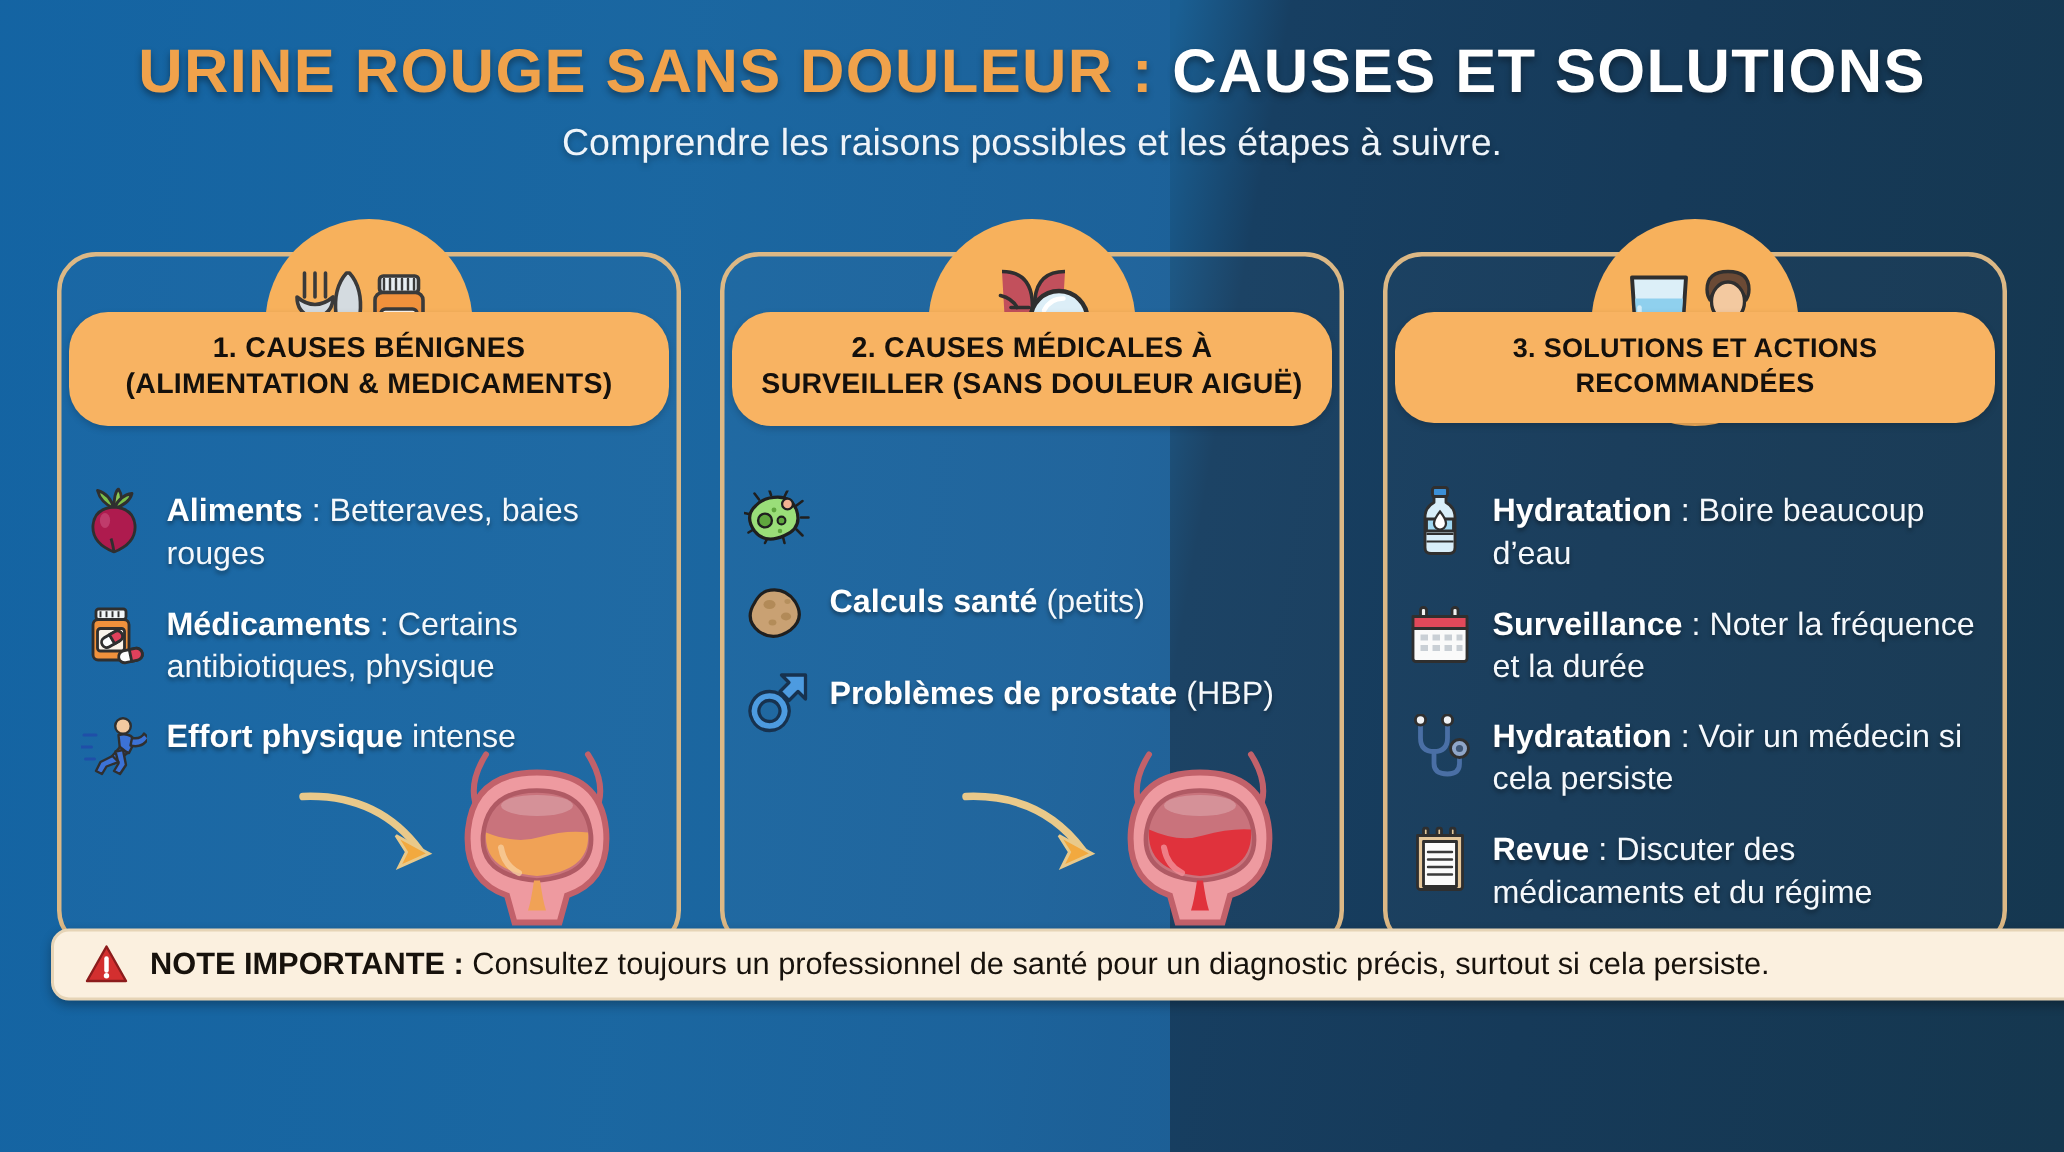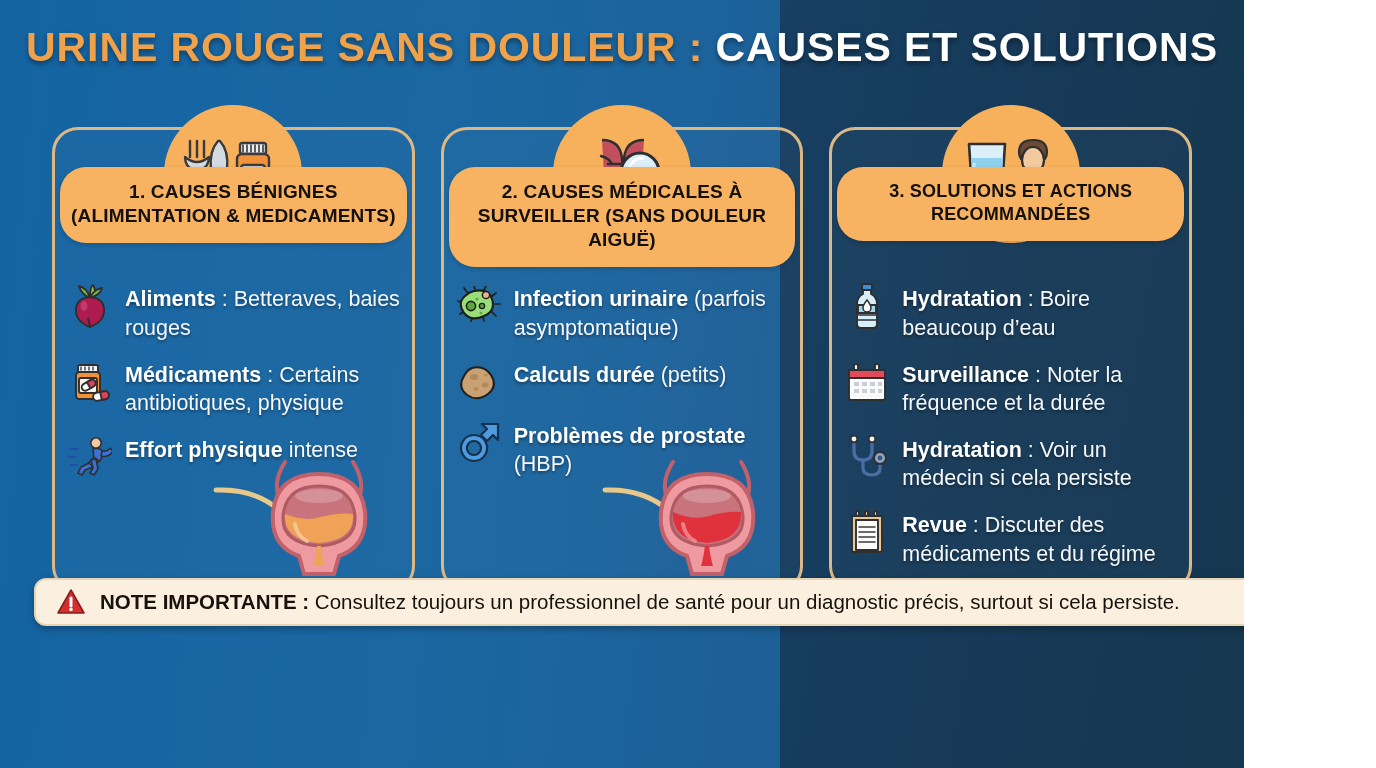--- a/index.html
+++ b/index.html
@@ -7,21 +7,21 @@
 
   html, body {
     width: 1376px;
     height: 768px;
     overflow: hidden;
     font-family: "Liberation Sans", sans-serif;
   }
 
   #poster {
     position: relative;
-    width: 1244px;
+    width: 1376px;
     height: 768px;
     background: linear-gradient(100deg,
         #14639f 0%,
         #15649f 30%,
         #1a5f93 52%,
         #173f62 57%,
         #163a59 75%,
         #15374f 100%);
     overflow: hidden;
   }
@@ -56,21 +56,21 @@
     font-size: 25px;
     color: #eef4fa;
     font-weight: 400;
     text-shadow: 0 2px 4px rgba(0,0,0,.35);
   }
 
   
   .columns {
     display: flex;
     justify-content: space-between;
-    padding: 0 52px;
+    padding: 0 38px;
     margin-top: 36px;
     gap: 26px;
   }
 
   .col {
     position: relative;
     flex: 1 1 0;
     min-width: 0;
     height: 487px;
   }
@@ -184,20 +184,21 @@
 </head>
 <body>
 
 <div id="poster">
 
   <div class="header">
     <div class="title">
       <span class="t-orange">URINE ROUGE SANS DOULEUR :</span>
       <span class="t-white">CAUSES ET SOLUTIONS</span>
     </div>
+    <div class="subtitle">Comprendre les raisons possibles et les étapes à suivre.</div>
   </div>
 
   <div class="columns">
 
     <div class="col">
       <div class="card"></div>
 
       <div class="badge">
         <span>
           <svg width="106" height="78" viewBox="0 0 106 78">
@@ -347,37 +348,34 @@
                 <path d="M10 6 l-3 -4 M18 3 l-1 -3 M27 4 l2 -4 M35 10 l4 -3 M38 18 l5 0 M35 26 l4 4 M26 31 l1 4 M16 31 l-2 4 M8 25 l-5 3 M5 16 l-5 -1" fill="none"></path>
               </g>
               <path d="M17 5 q14 -3 18 8 q4 12 -8 17 q-13 6 -20 -3 q-7 -10 1 -17 q4 -4 9 -5z" fill="#9ADE79" stroke="#1f1f1f" stroke-width="2.1"></path>
               <circle cx="14" cy="20" r="4.6" fill="#5FA63E" stroke="#1f1f1f" stroke-width="1.6"></circle>
               <circle cx="29" cy="9" r="3.6" fill="#F2B292" stroke="#1f1f1f" stroke-width="1.5"></circle>
               <circle cx="25" cy="20" r="2.6" fill="#5FA63E" stroke="#1f1f1f" stroke-width="1.4"></circle>
               <circle cx="20" cy="13" r="1.6" fill="#5FA63E"></circle>
               <circle cx="24" cy="27" r="1.5" fill="#5FA63E"></circle>
             </svg>
           </span>
-          <span class="txt">
-            <b>Infection urinaire</b><span> (parfois asymptomatique)</span>
-          </span>
         </div>
 
         <div class="item">
           <span class="ico">
             <svg width="40" height="36" viewBox="0 0 40 36">
               <path d="M13 4 q12 -3 19 7 q7 11 -3 19 q-11 8 -21 1 q-10 -8 -3 -19 q3 -6 8 -8z" fill="#C9A173" stroke="#1f1f1f" stroke-width="2.1" stroke-linejoin="round"></path>
               <ellipse cx="15" cy="13" rx="4" ry="3" fill="#A9834F" opacity=".75"></ellipse>
               <ellipse cx="26" cy="21" rx="3.4" ry="2.6" fill="#A9834F" opacity=".75"></ellipse>
               <ellipse cx="17" cy="25" rx="2.6" ry="2" fill="#A9834F" opacity=".7"></ellipse>
               <ellipse cx="27" cy="11" rx="2" ry="1.6" fill="#A9834F" opacity=".6"></ellipse>
             </svg>
           </span>
           <span class="txt">
-            <b>Calculs durée</b><span> (petits)</span>
+            <b>Calculs santé</b><span> (petits)</span>
           </span>
         </div>
 
         <div class="item">
           <span class="ico">
             <svg width="42" height="42" viewBox="0 0 42 42">
               <g fill="#4D9BE0" stroke="#17324F" stroke-width="2.2" stroke-linejoin="round">
                 <path d="M24 2 h16 v16 l-5 -5 l-6 6 l-6 -6 l6 -6z"></path>
                 <path d="M16 13 a13 13 0 1 0 0.1 0z m0 6 a7 7 0 1 1 -0.1 0z"></path>
               </g>

